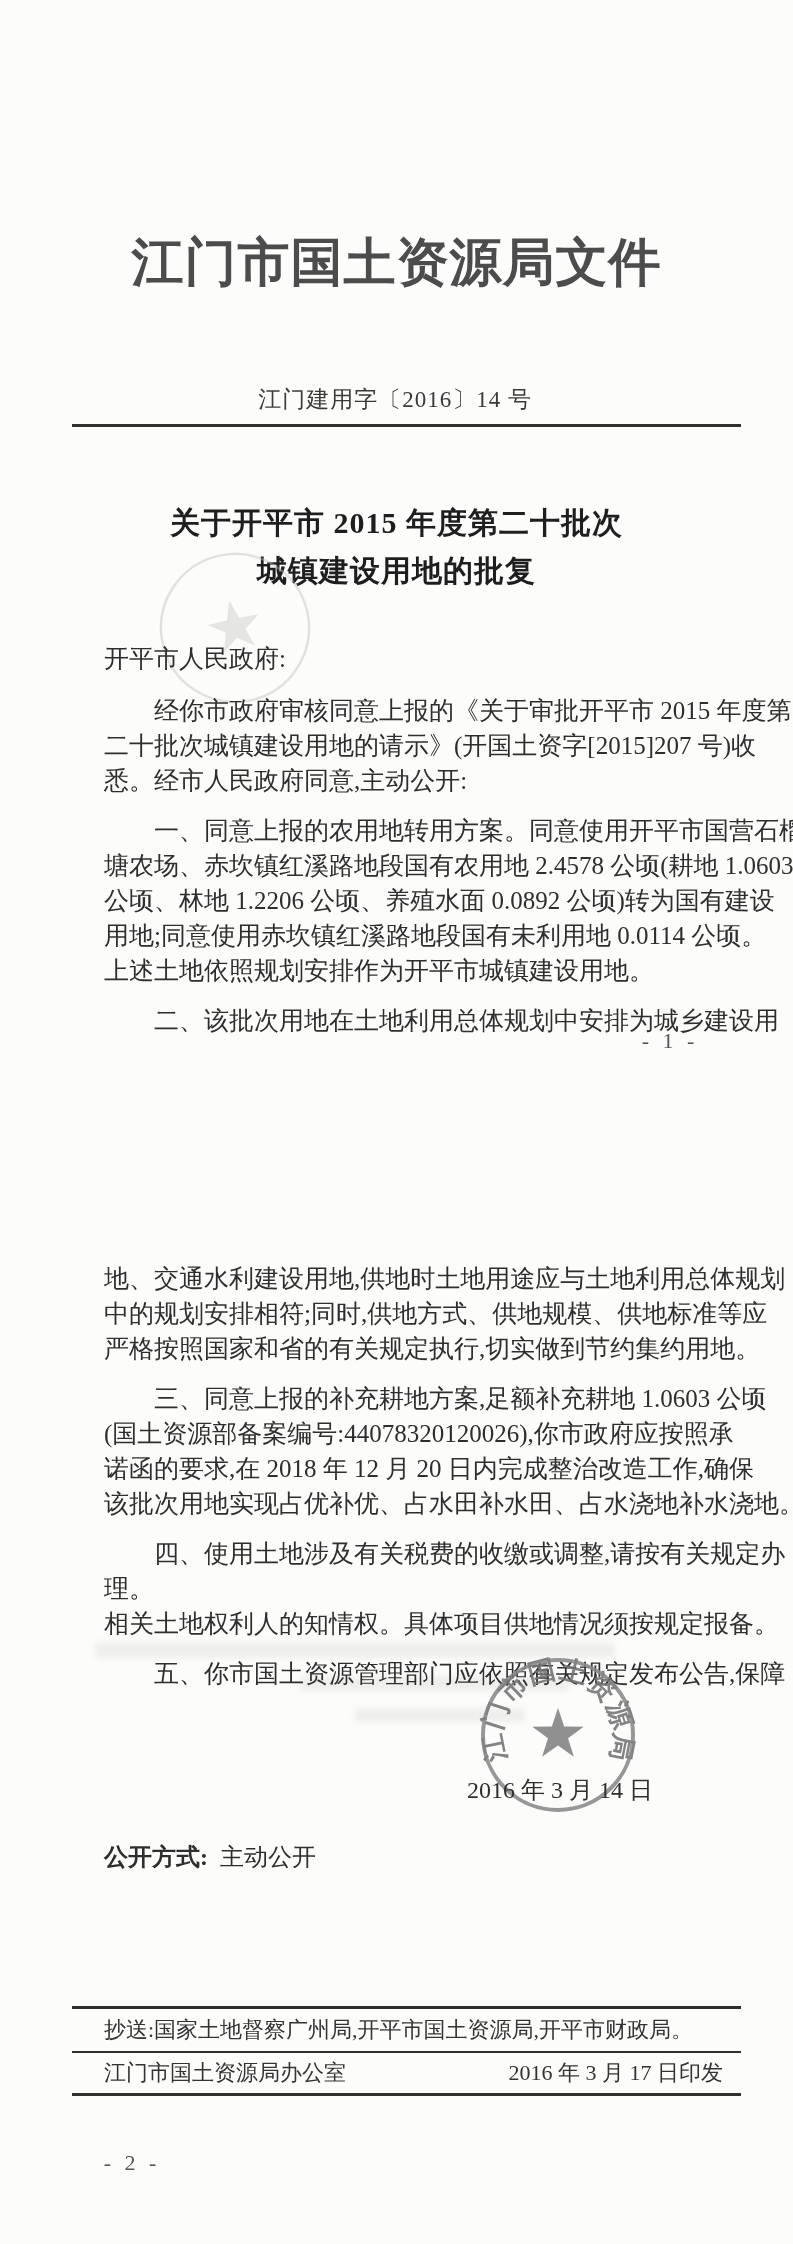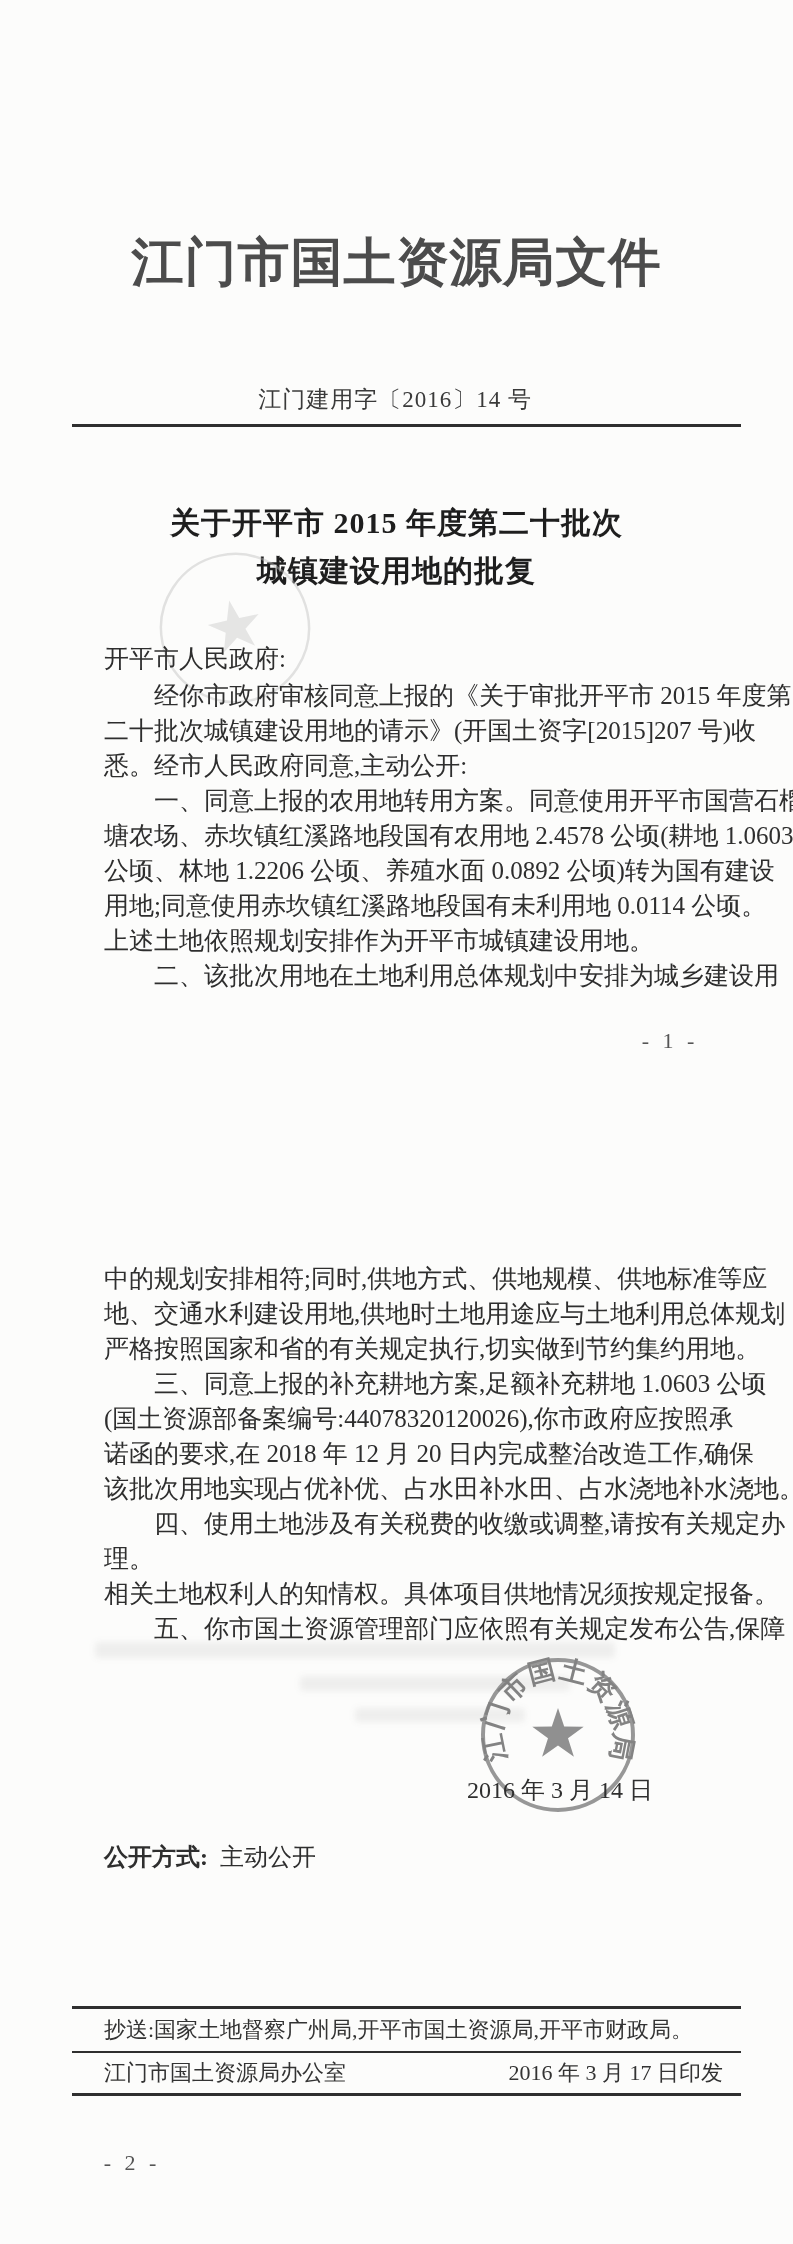--- a/index.html
+++ b/index.html
@@ -41,21 +41,21 @@
   }
   .body-lines { position:absolute; left:104px; width:592px; }
   .body-lines.p1 { top:678px; }
   .body-lines.p2 { top:1261px; }
   .bline {
     width:592px; height:35px; line-height:35px; font-size:25px;
     text-align:justify; text-align-last:justify; white-space:nowrap;
     color:#2e2e2e;
   }
   .bline.last { text-align-last:left; }
-  .bline.indent { text-indent:50px; }
+  .bline.indent { text-indent:50px;margin-top:15px; }
   
   .pagenum { position:absolute; font-size:22px; color:#555; letter-spacing:4px; }
   .pagenum.p1 { top:1028px; left:615px; width:110px; text-align:center; }
   .pagenum.p2 { top:2150px; left:77px;  width:110px; text-align:center; }
   
   .ghost { position:absolute; background:rgba(60,60,60,.07); filter:blur(3px); border-radius:4px; }
   .ghost.g1 { top:1642px; left:95px;  width:520px; height:16px; }
   .ghost.g2 { top:1676px; left:300px; width:270px; height:15px; }
   .ghost.g3 { top:1708px; left:355px; width:170px; height:14px; }
   
@@ -116,22 +116,22 @@
       <div class="bline">公顷、林地 1.2206 公顷、养殖水面 0.0892 公顷)转为国有建设</div>
       <div class="bline">用地;同意使用赤坎镇红溪路地段国有未利用地 0.0114 公顷。</div>
       <div class="bline last">上述土地依照规划安排作为开平市城镇建设用地。</div>
       <div class="bline indent">二、该批次用地在土地利用总体规划中安排为城乡建设用</div>
     </div>
 
   <div class="pagenum p1">- 1 -</div>
 
   <div class="body-lines p2">
 
-  <div class="bline">中的规划安排相符;同时,供地方式、供地规模、供地标准等应</div>
-      <div class="bline">地、交通水利建设用地,供地时土地用途应与土地利用总体规划</div>
+  <div class="bline">地、交通水利建设用地,供地时土地用途应与土地利用总体规划</div>
+      <div class="bline">中的规划安排相符;同时,供地方式、供地规模、供地标准等应</div>
       <div class="bline last">严格按照国家和省的有关规定执行,切实做到节约集约用地。</div>
       <div class="bline indent">三、同意上报的补充耕地方案,足额补充耕地 1.0603 公顷</div>
       <div class="bline">(国土资源部备案编号:44078320120026),你市政府应按照承</div>
       <div class="bline">诺函的要求,在 2018 年 12 月 20 日内完成整治改造工作,确保</div>
       <div class="bline last">该批次用地实现占优补优、占水田补水田、占水浇地补水浇地。</div>
       <div class="bline indent">四、使用土地涉及有关税费的收缴或调整,请按有关规定办</div>
       <div class="bline last">理。</div>
       <div class="bline last">相关土地权利人的知情权。具体项目供地情况须按规定报备。</div>
       <div class="bline indent">五、你市国土资源管理部门应依照有关规定发布公告,保障</div>
     </div>

